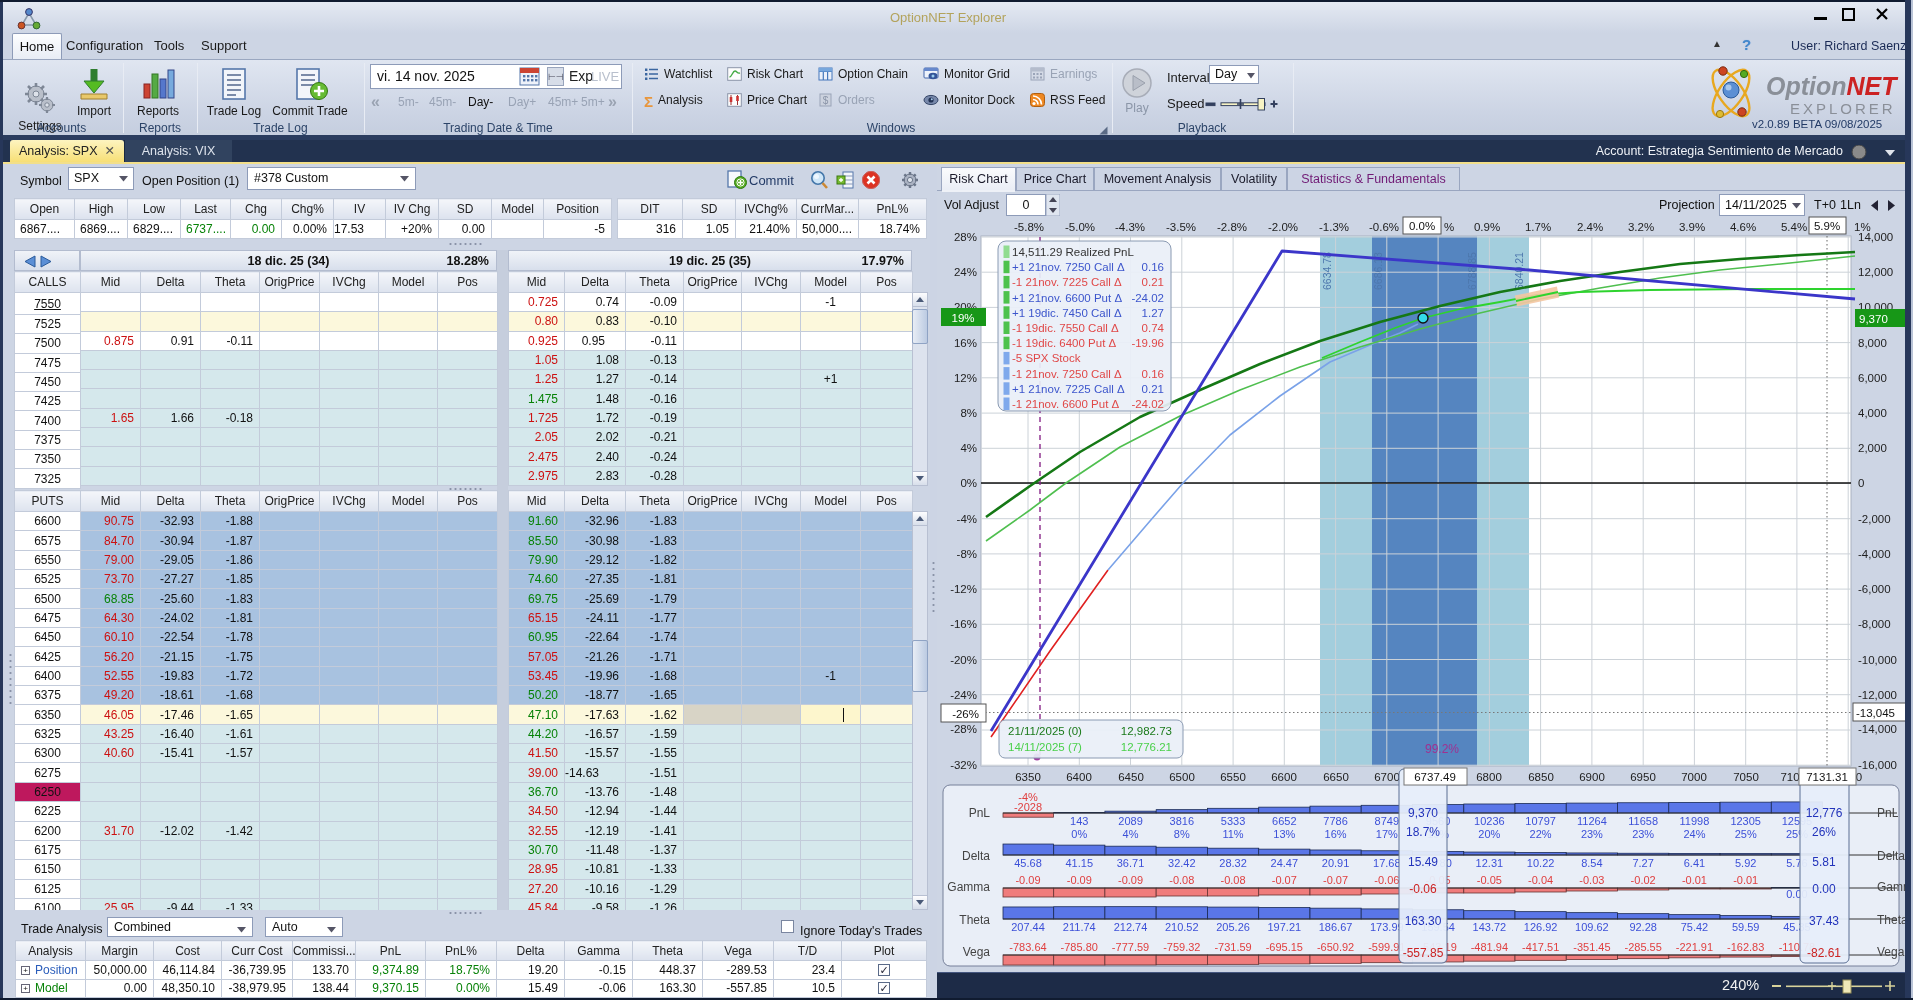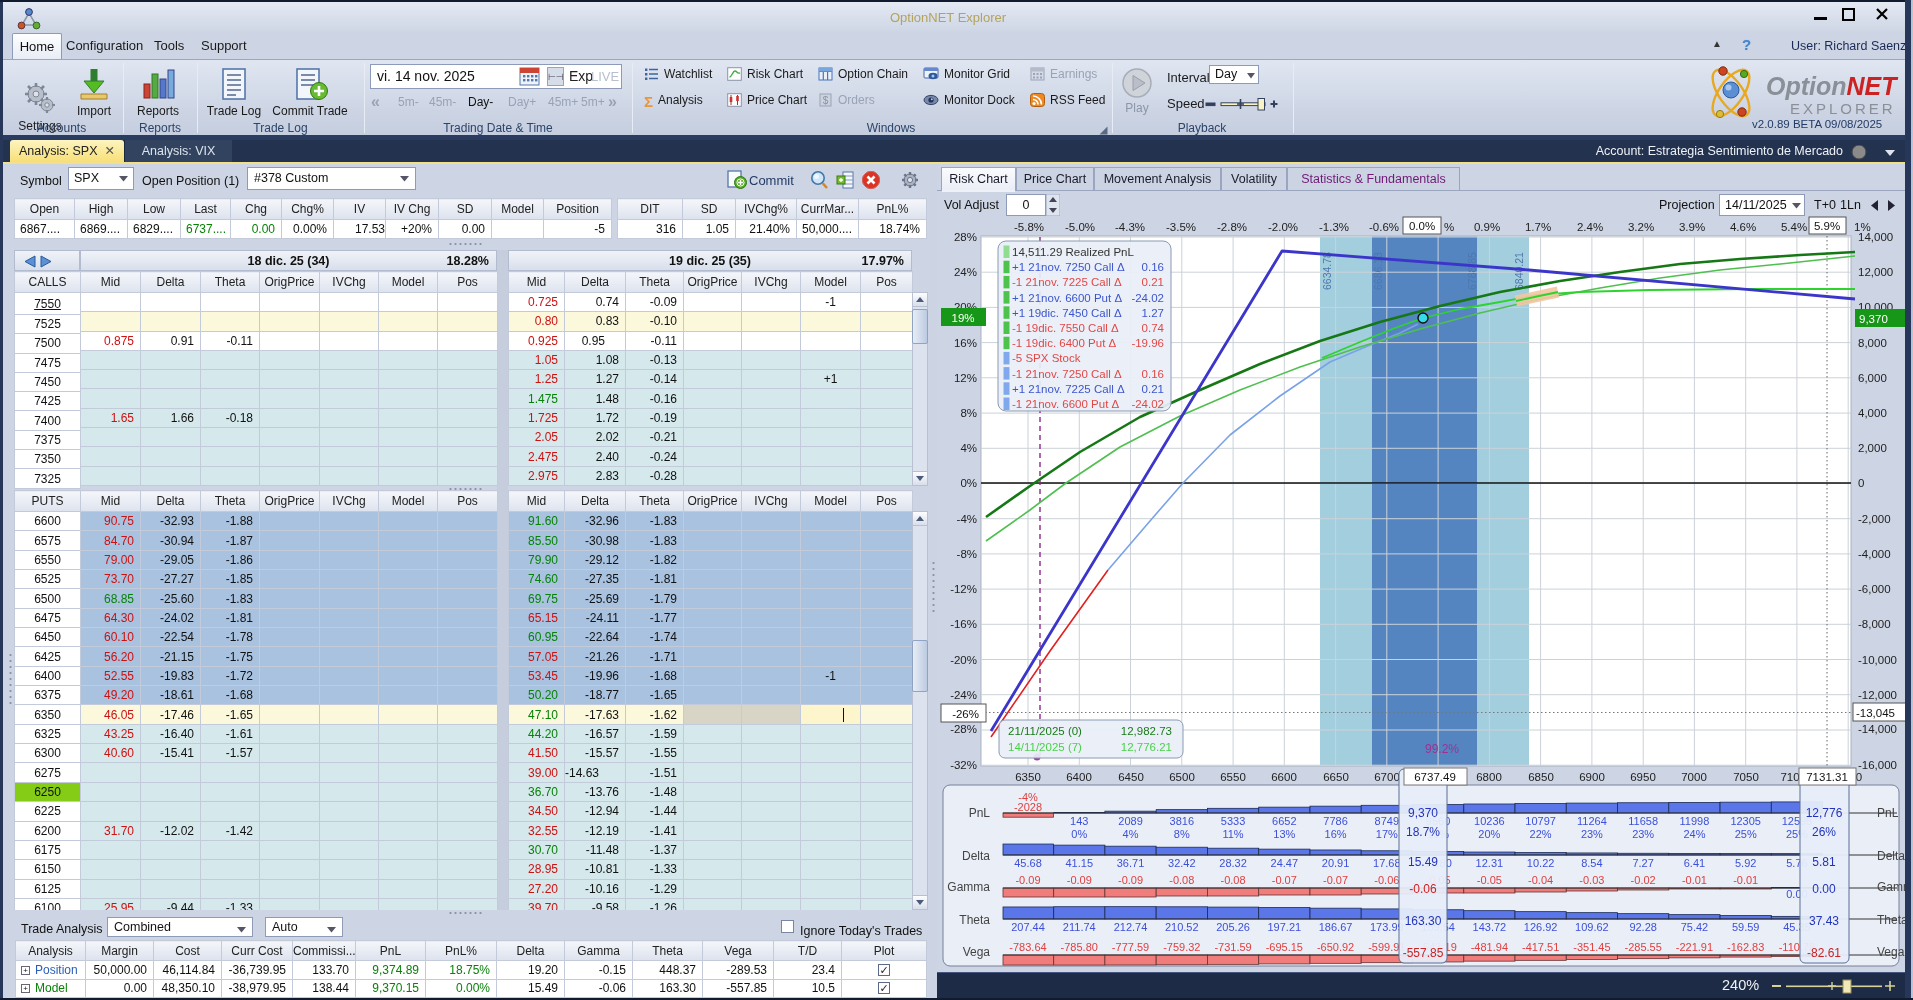--- a/index.html
+++ b/index.html
@@ -317,21 +317,21 @@
         <td style="text-align:center;background:linear-gradient(#f4f6fa,#dce2ee);color:#222;">Model</td>
         <td style="text-align:center;background:linear-gradient(#f4f6fa,#dce2ee);color:#222;">Position</td>
       </tr>
       <tr style="height:19px;background:#fff;">
         <td style="text-align:left;padding-left:5px;">6867....</td>
         <td style="text-align:left;padding-left:5px;">6869....</td>
         <td style="text-align:left;padding-left:5px;">6829....</td>
         <td style="text-align:left;padding-left:5px;color:#078207;">6737....</td>
         <td style="text-align:right;padding-right:6px;color:#078207;">0.00</td>
         <td style="text-align:right;padding-right:6px;">0.00%</td>
-        <td style="text-align:right;">17.53</td>
+        <td style="text-align:left;padding-right:6px;">17.53</td>
         <td style="text-align:right;padding-right:6px;">+20%</td>
         <td style="text-align:right;padding-right:6px;">0.00</td>
         <td style=""></td>
         <td style="text-align:right;padding-right:6px;">-5</td>
       </tr>
     </tbody>
   </table>
 <table class="grid " style="position:absolute;left:617px;top:198px;width:309px;">
     <colgroup>
       <col style="width:65px;">
@@ -771,21 +771,21 @@
         </tr>
         <tr style="height:19.35px;background:#ffffff;">
           <td style="text-align:center;">6325</td>
         </tr>
         <tr style="height:19.35px;background:#ffffff;">
           <td style="text-align:center;">6300</td>
         </tr>
         <tr style="height:19.35px;background:#ffffff;">
           <td style="text-align:center;">6275</td>
         </tr>
-        <tr style="height:19.35px;background:#84cc16;">
+        <tr style="height:19.35px;background:#be185d;">
           <td style="text-align:center;">6250</td>
         </tr>
         <tr style="height:19.35px;background:#ffffff;">
           <td style="text-align:center;">6225</td>
         </tr>
         <tr style="height:19.35px;background:#ffffff;">
           <td style="text-align:center;">6200</td>
         </tr>
         <tr style="height:19.35px;background:#ffffff;">
           <td style="text-align:center;">6175</td>
@@ -1188,21 +1188,21 @@
         <tr style="height:19.35px;background:#d5e8ec;">
           <td style="text-align:right;padding-right:6px;color:#cc1111;">27.20</td>
           <td style="text-align:right;padding-right:6px;">-10.16</td>
           <td style="text-align:right;padding-right:6px;">-1.29</td>
           <td style=""></td>
           <td style=""></td>
           <td style="text-align:center;"></td>
           <td style=""></td>
         </tr>
         <tr style="height:19.35px;background:#d5e8ec;">
-          <td style="text-align:right;padding-right:6px;color:#cc1111;">39.70</td>
+          <td style="text-align:right;padding-right:6px;color:#cc1111;">45.84</td>
           <td style="text-align:right;padding-right:6px;">-9.58</td>
           <td style="text-align:right;padding-right:6px;">-1.26</td>
           <td style=""></td>
           <td style=""></td>
           <td style="text-align:center;"></td>
           <td style=""></td>
         </tr>
       </tbody>
     </table>
 </div>

